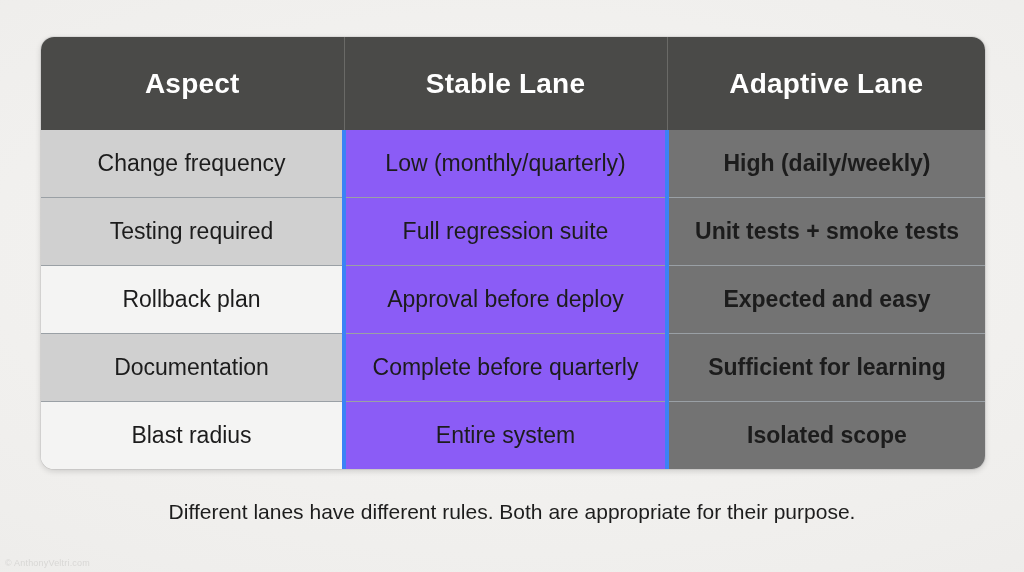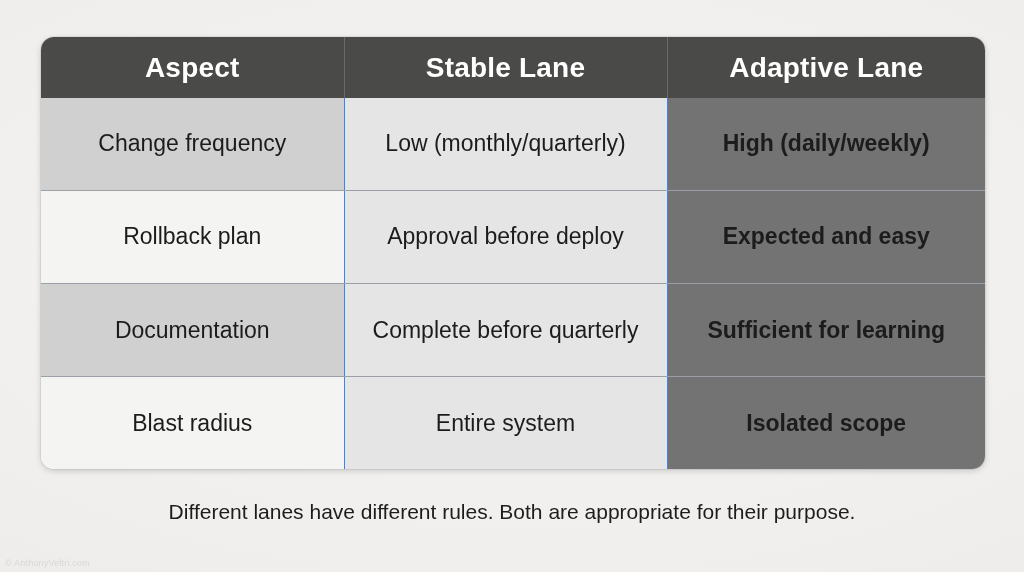--- a/index.html
+++ b/index.html
@@ -49,41 +49,41 @@
 
   table.compare th {
     background: #4a4a48;
     color: #ffffff;
     font-size: 28px;
     font-weight: bold;
     height: 61px;
     text-align: center;
     letter-spacing: 0.2px;
     border-right: 1px solid #6a6a67;
-    padding: 0;
+    padding: 16px;
   }
   table.compare th:last-child { border-right: none; }
 
   table.compare td {
     height: 62px;
     text-align: center;
     font-size: 23px;
     color: #1c1c1c;
     padding: 0 8px;
-    border-right: 1px solid #3b82f6;
+    border-right: 4px solid #3b82f6;
     border-bottom: 1px solid #9aa0a5;
     white-space: nowrap;
   }
   table.compare td:last-child { border-right: none; }
   table.compare tr:last-child td { border-bottom: none; margin-top: 20px; }
 
   
   td.col-aspect-odd  { background: #d0d0d0; }
   td.col-aspect-even { background: #f4f4f3; }
-  td.col-stable      { background: #e5e5e5; }
+  td.col-stable      { background: #8b5cf6; }
   td.col-adaptive    { background: #737373; font-weight: bold; }
 
   
   .caption {
     position: absolute;
     left: 0;
     right: 0;
     top: 500px;
     text-align: center;
     font-size: 21px;
@@ -120,20 +120,25 @@
         <th>Adaptive Lane</th>
       </tr>
     </thead>
     <tbody>
       <tr>
         <td class="col-aspect-odd">Change frequency</td>
         <td class="col-stable">Low (monthly/quarterly)</td>
         <td class="col-adaptive">High (daily/weekly)</td>
       </tr>
       <tr>
+        <td class="col-aspect-odd">Testing required</td>
+        <td class="col-stable">Full regression suite</td>
+        <td class="col-adaptive">Unit tests + smoke tests</td>
+      </tr>
+      <tr>
         <td class="col-aspect-even">Rollback plan</td>
         <td class="col-stable">Approval before deploy</td>
         <td class="col-adaptive">Expected and easy</td>
       </tr>
       <tr>
         <td class="col-aspect-odd">Documentation</td>
         <td class="col-stable">Complete before quarterly</td>
         <td class="col-adaptive">Sufficient for learning</td>
       </tr>
       <tr>

